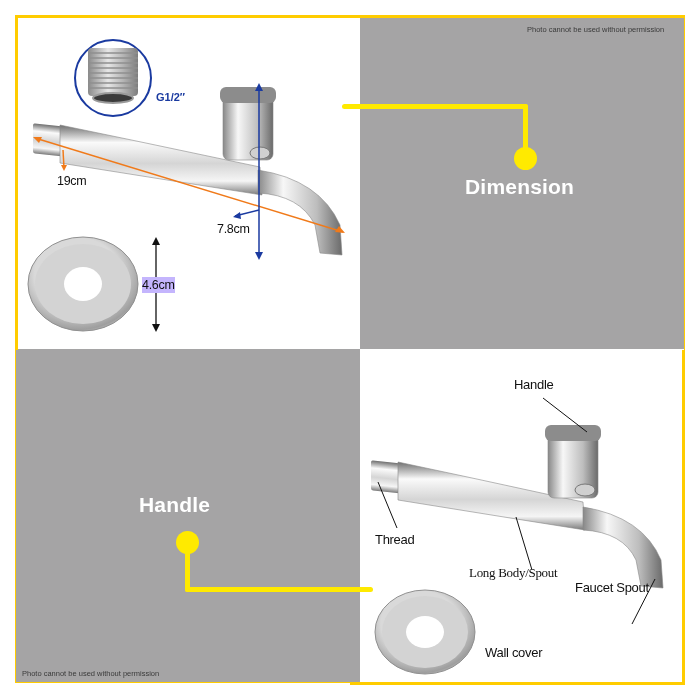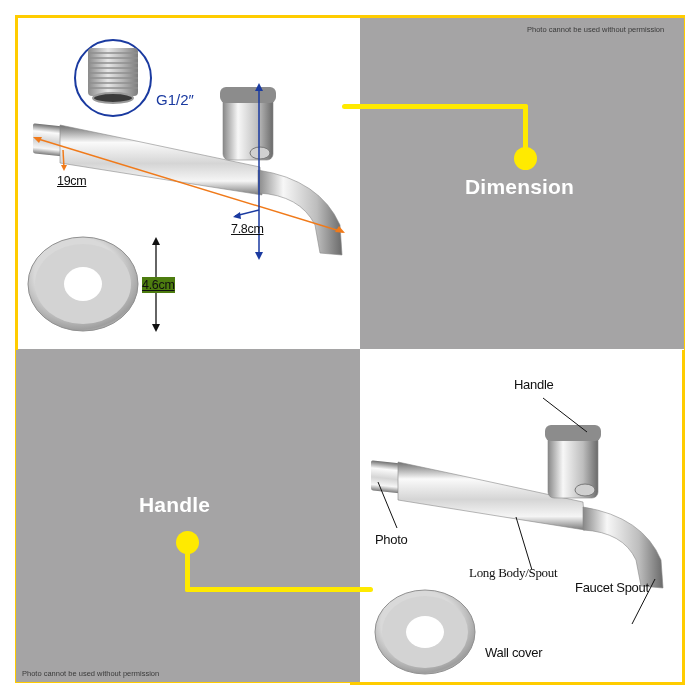--- a/index.html
+++ b/index.html
@@ -18,22 +18,22 @@
   .q-bl { left:16px; top:349px; width:344px; height:333px; background:#A5A4A5; }
   .q-br { left:360px; top:349px; width:322px; height:333px; background:#ffffff; }
 
   .watermark { position:absolute; font-size:7.5px; color:#3a3a3a; white-space:nowrap; }
   .section-title { position:absolute; font-weight:bold; color:#ffffff; font-size:21px; letter-spacing:0.2px; }
 
   .yline { position:absolute; background:#FFEA00; border-radius:3px; }
   .ydot { position:absolute; width:23px; height:23px; border-radius:50%; background:#FFEA00; }
 
   .label { position:absolute; font-size:13px; color:#111; white-space:nowrap; letter-spacing:-0.3px; }
-  .dim-label { position:absolute; font-size:12.5px; color:#111; white-space:nowrap; letter-spacing:-0.3px;text-decoration:underline; }
-  .g-label { position:absolute; font-size:15px; font-weight:normal; color:#1a3aa0; }
+  .dim-label { position:absolute; font-size:12.5px; color:#111; white-space:nowrap; letter-spacing:-0.3px; }
+  .g-label { position:absolute; font-size:11px; font-weight:bold; color:#1a3aa0; }
   svg { position:absolute; overflow:visible; }
 </style>
 </head>
 <body>
 
 <div class="q q-tl"></div>
 <div class="q q-tr"></div>
 <div class="q q-bl"></div>
 <div class="q q-br"></div>
 
@@ -110,40 +110,40 @@
 </svg>
 <div class="dim-label" style="left:57px; top:174px;">19cm</div>
 
 <svg width="40" height="180" style="left:240px; top:82px;">
   <line x1="19" y1="4" x2="19" y2="175" stroke="#1a3aa0" stroke-width="1.5"></line>
   <polygon points="19,1 15,9 23,9" fill="#1a3aa0"></polygon>
   <polygon points="19,178 15,170 23,170" fill="#1a3aa0"></polygon>
   <line x1="19" y1="128" x2="-5" y2="134" stroke="#1a3aa0" stroke-width="1.5"></line>
   <polygon points="-7,135 0,130 1,137" fill="#1a3aa0"></polygon>
 </svg>
-<div class="dim-label" style="left:217px; top:222px;margin-left:14px;">7.8cm</div>
+<div class="dim-label" style="left:217px; top:222px;">7.8cm</div>
 
 <svg width="120" height="100" style="left:25px; top:235px;">
   <defs>
     <radialGradient id="disc" cx="0.45" cy="0.4" r="0.65">
       <stop offset="0.6" stop-color="#d9d9d9"></stop>
       <stop offset="0.9" stop-color="#9e9e9e"></stop>
       <stop offset="1" stop-color="#c8c8c8"></stop>
     </radialGradient>
   </defs>
   <ellipse cx="58" cy="49" rx="55" ry="47" fill="url(#disc)" stroke="#909090" stroke-width="1"></ellipse>
   <ellipse cx="58" cy="49" rx="48" ry="40" fill="#d3d3d3"></ellipse>
   <ellipse cx="58" cy="49" rx="19" ry="17" fill="#ffffff"></ellipse>
 </svg>
 <svg width="12" height="95" style="left:150px; top:237px;">
   <line x1="6" y1="3" x2="6" y2="92" stroke="#111" stroke-width="1.3"></line>
   <polygon points="6,0 2,8 10,8" fill="#111"></polygon>
   <polygon points="6,95 2,87 10,87" fill="#111"></polygon>
 </svg>
-<div class="dim-label" style="left:142px; top:277px; background:#4d7c0f; padding:1px 0;">4.6cm</div>
+<div class="dim-label" style="left:142px; top:277px; background:#c4b5fd; padding:1px 0;">4.6cm</div>
 
 <div class="yline" style="left:342px; top:104px; width:186px; height:5px;"></div>
 <div class="yline" style="left:523px; top:104px; width:5px; height:52px;"></div>
 <div class="ydot" style="left:514px; top:147px;"></div>
 <div class="section-title" style="left:465px; top:175px;">Dimension</div>
 
 <div class="section-title" style="left:139px; top:493px;">Handle</div>
 <div class="ydot" style="left:176px; top:531px;"></div>
 <div class="yline" style="left:185px; top:542px; width:5px; height:50px;"></div>
 <div class="yline" style="left:185px; top:587px; width:188px; height:5px;"></div>
@@ -186,16 +186,16 @@
 </svg>
 
 <svg width="320" height="240" style="left:360px; top:380px;">
   <line x1="183" y1="18" x2="227" y2="52" stroke="#111" stroke-width="1"></line>
   <line x1="18" y1="102" x2="37" y2="148" stroke="#111" stroke-width="1"></line>
   <line x1="156" y1="137" x2="172" y2="190" stroke="#111" stroke-width="1"></line>
   <line x1="295" y1="199" x2="272" y2="244" stroke="#111" stroke-width="1"></line>
 </svg>
 
 <div class="label" style="left:514px; top:377px;">Handle</div>
-<div class="label" style="left:375px; top:532px;">Photo</div>
+<div class="label" style="left:375px; top:532px;">Thread</div>
 <div class="label" style="left:469px; top:565px;font-family:Liberation Serif, serif;">Long Body/Spout</div>
 <div class="label" style="left:575px; top:580px;">Faucet Spout</div>
 <div class="label" style="left:485px; top:627px;margin-top:18px;">Wall cover</div>
 
 </body></html>

